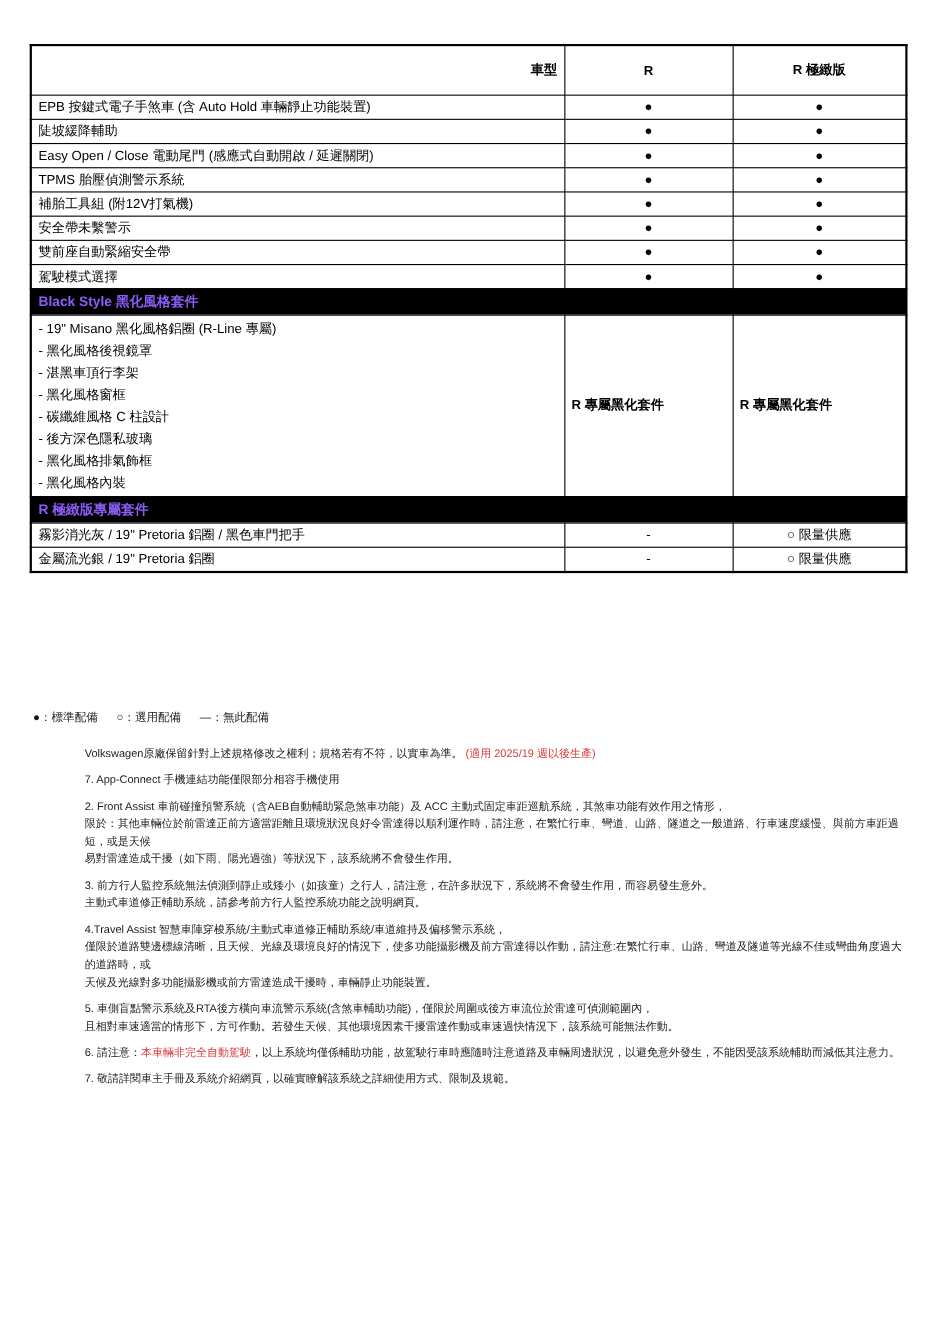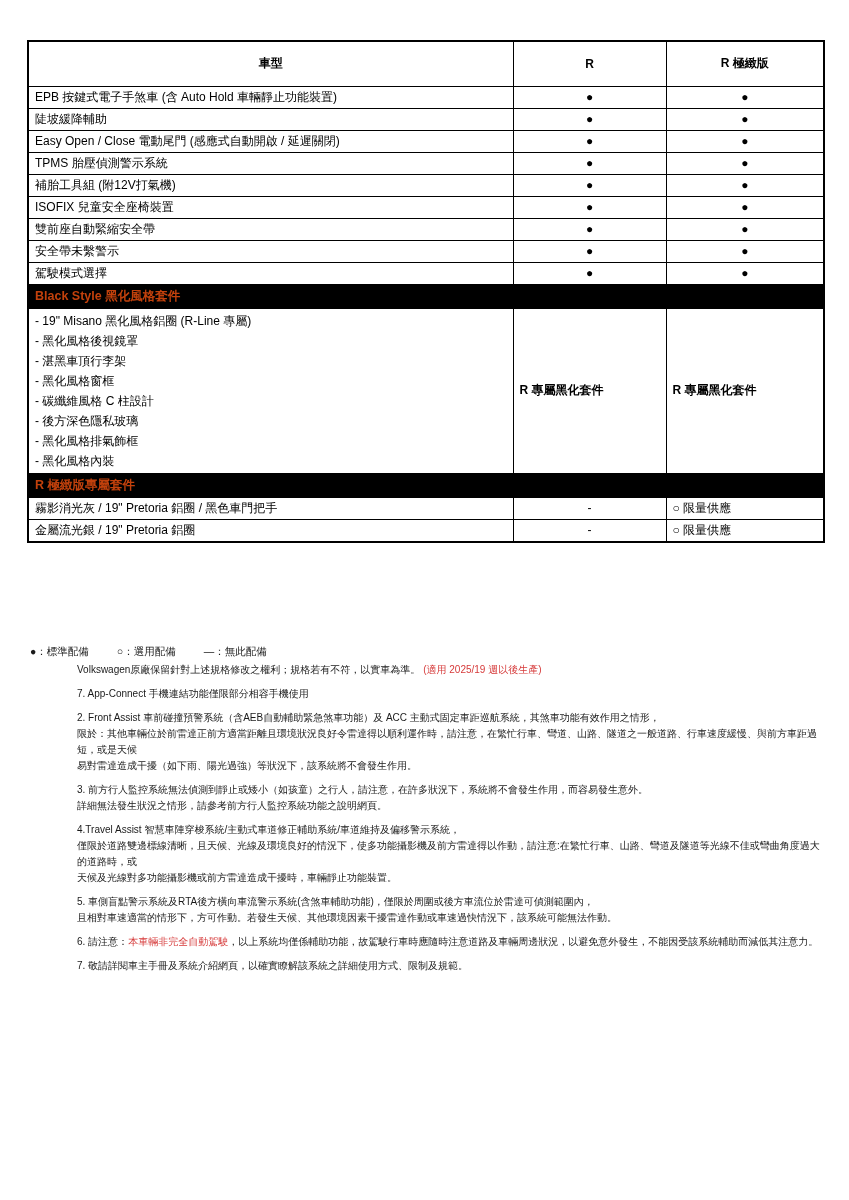--- a/index.html
+++ b/index.html
@@ -20,59 +20,59 @@
     table-layout: fixed;
     border: 2px solid #000;
   }
   table.spec td, table.spec th {
     border: 1px solid #000;
     font-size: 12px;
     padding: 2px 6px;
     vertical-align: middle;
   }
   th.hdr-model {
-    text-align: center;
+    text-align: right;
     font-weight: bold;
     font-size: 12.5px;
     height: 45px;
     vertical-align: middle;
   }
   th.hdr-col {
     text-align: center;
     font-weight: bold;
     font-size: 12.5px;
   }
   td.feature { text-align: left; height: 21px; }
   td.dot { text-align: center; font-size: 12px; line-height: 1; }
   tr.banner td {
     background: #000;
-    color: #c2410c;
+    color: #8b5cf6;
     font-weight: bold;
     font-size: 12.5px;
     padding: 3px 6px;
     border: 1px solid #000;
   }
   td.bs-items {
     padding: 6px 6px;
     line-height: 20px;
     vertical-align: middle;
   }
   td.pkg {
     text-align: left;
     font-weight: bold;
   }
   td.dash { text-align: center; }
-  td.limited { text-align: left; }
+  td.limited { text-align: center; }
 
   
   .footer {
     position: absolute; left: 30px; top: 645px; width: 792px;
     font-size: 10px; color: #1a1a1a;
   }
-  .legend { display: flex; gap: 28px; font-size: 10.5px; margin-bottom: 3px; }
+  .legend { display: flex; gap: 17px; font-size: 10.5px; margin-bottom: 19px; }
   .legend span { white-space: nowrap; }
   .note-block { margin-bottom: 8px; }
   .note-line { line-height: 16px; margin-left: 47px; }
   .red { color: #d63a3a; }
 </style>
 </head>
 <body>
 
 <div class="sheet">
 
@@ -109,31 +109,26 @@
       <td class="feature">TPMS 胎壓偵測警示系統</td>
       <td class="dot">●</td>
       <td class="dot">●</td>
     </tr>
     <tr>
       <td class="feature">補胎工具組 (附12V打氣機)</td>
       <td class="dot">●</td>
       <td class="dot">●</td>
     </tr>
     <tr>
-      <td class="feature">ISOFIX 兒童安全座椅裝置</td>
+      <td class="feature">安全帶未繫警示</td>
       <td class="dot">●</td>
       <td class="dot">●</td>
     </tr>
     <tr>
       <td class="feature">雙前座自動緊縮安全帶</td>
-      <td class="dot">●</td>
-      <td class="dot">●</td>
-    </tr>
-    <tr>
-      <td class="feature">安全帶未繫警示</td>
       <td class="dot">●</td>
       <td class="dot">●</td>
     </tr>
     <tr>
       <td class="feature">駕駛模式選擇</td>
       <td class="dot">●</td>
       <td class="dot">●</td>
     </tr>
 
     <tr class="banner">
@@ -192,21 +187,21 @@
     </div>
 
     <div class="note-block">
       <div class="note-line">2. Front Assist 車前碰撞預警系統（含AEB自動輔助緊急煞車功能）及 ACC 主動式固定車距巡航系統，其煞車功能有效作用之情形，</div>
       <div class="note-line">限於：其他車輛位於前雷達正前方適當距離且環境狀況良好令雷達得以順利運作時，請注意，在繁忙行車、彎道、山路、隧道之一般道路、行車速度緩慢、與前方車距過短，或是天候</div>
       <div class="note-line">易對雷達造成干擾（如下雨、陽光過強）等狀況下，該系統將不會發生作用。</div>
     </div>
 
     <div class="note-block">
       <div class="note-line">3. 前方行人監控系統無法偵測到靜止或矮小（如孩童）之行人，請注意，在許多狀況下，系統將不會發生作用，而容易發生意外。</div>
-      <div class="note-line">詳細無法發生狀況之情形，請參考前方行人監控系統功能之說明網頁。</div>
+      <div class="note-line">主動式車道修正輔助系統，請參考前方行人監控系統功能之說明網頁。</div>
     </div>
 
     <div class="note-block">
       <div class="note-line">4.Travel Assist 智慧車陣穿梭系統/主動式車道修正輔助系統/車道維持及偏移警示系統，</div>
       <div class="note-line">僅限於道路雙邊標線清晰，且天候、光線及環境良好的情況下，使多功能攝影機及前方雷達得以作動，請注意:在繁忙行車、山路、彎道及隧道等光線不佳或彎曲角度過大的道路時，或</div>
       <div class="note-line">天候及光線對多功能攝影機或前方雷達造成干擾時，車輛靜止功能裝置。</div>
     </div>
 
     <div class="note-block">
       <div class="note-line">5. 車側盲點警示系統及RTA後方橫向車流警示系統(含煞車輔助功能)，僅限於周圍或後方車流位於雷達可偵測範圍內，</div>

